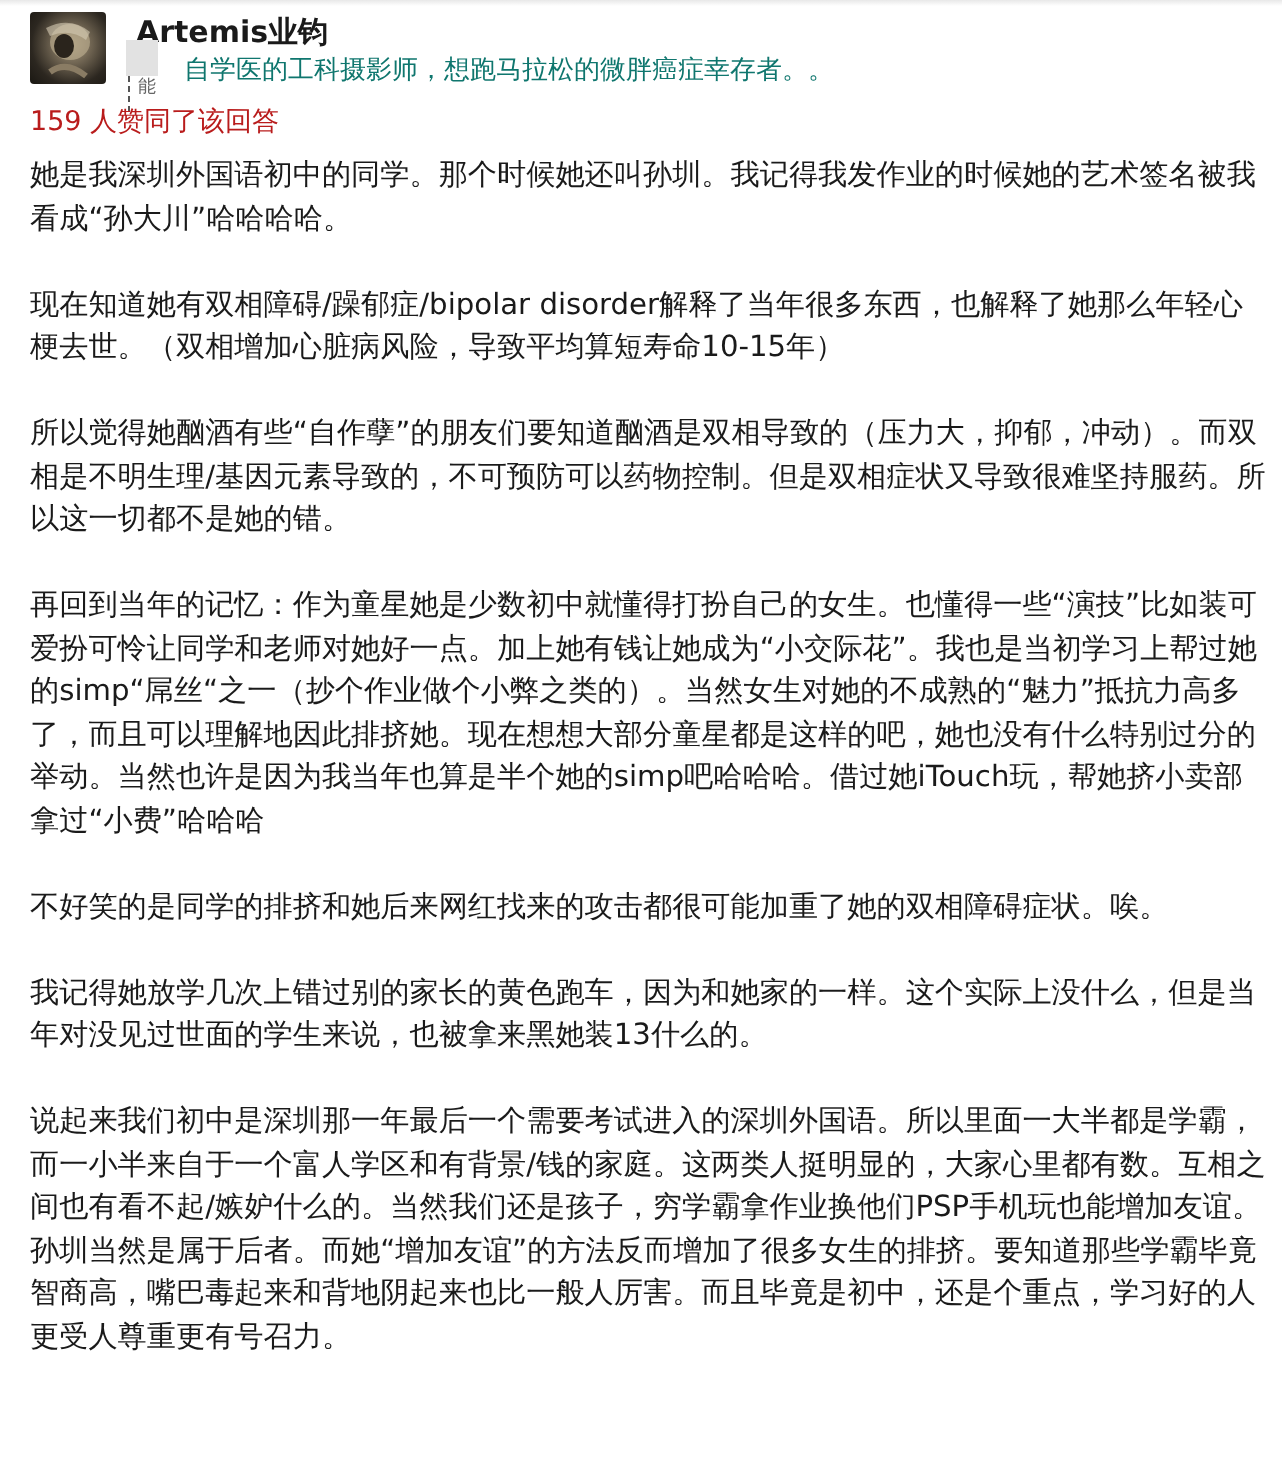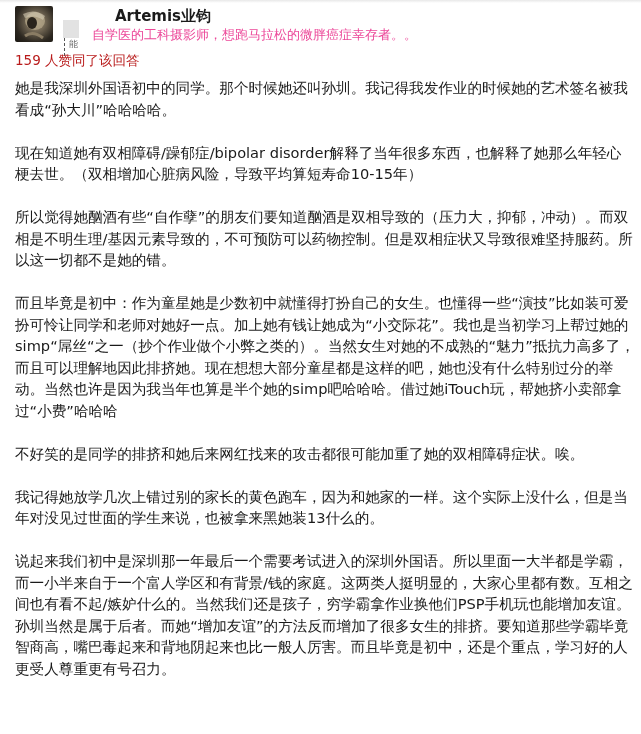--- a/index.html
+++ b/index.html
@@ -16,35 +16,35 @@
     position: absolute; left: 15px; top: 6px; width: 620px; height: 48px;
   }
   .avatar {
     position: absolute; left: 0; top: 0; width: 38px; height: 36px;
     border-radius: 2px; overflow: hidden;
     background: radial-gradient(circle at 55% 45%, #a89a7e 0%, #6d6250 35%, #2c2720 70%, #1a1712 100%);
   }
   .avatar svg { width: 38px; height: 36px; display: block; }
   .author-name {
     position: absolute; left: 53px; top: 1px; font-size: 15px; font-weight: bold;
-    color: #1a1a1a; letter-spacing: 0px; white-space: nowrap; margin-left: 47px;
+    color: #1a1a1a; letter-spacing: 0px; white-space: nowrap;
   }
   .badge-box {
     position: absolute; left: 48px; top: 14px; width: 16px; height: 18px;
     background: #e2e2e2;
   }
   .badge-tag {
     position: absolute; left: 54px; top: 34px; font-size: 9px; color: #666; line-height: 9px;
   }
   .badge-line {
     position: absolute; left: 49px; top: 32px; width: 1px; height: 18px;
     border-left: 1px dashed #555;
   }
   .author-bio {
-    position: absolute; left: 77px; top: 20px; font-size: 13px; color: #ec4899;
+    position: absolute; left: 77px; top: 20px; font-size: 13px; color: #0f766e;
     white-space: nowrap;
   }
   .votes {
     position: absolute; left: 15px; top: 52px; font-size: 13.5px; color: #b91c1c;
     white-space: nowrap;
   }
   .content {
     position: absolute; left: 15px; top: 77px; width: 620px;
     font-size: 14.6px; line-height: 21.5px; color: #1a1a1a;
   }
@@ -70,17 +70,17 @@
   <div class="badge-tag">能</div>
   <div class="author-bio">自学医的工科摄影师，想跑马拉松的微胖癌症幸存者。。</div>
 </div>
 
 <div class="votes">159 人赞同了该回答</div>
 
 <div class="content">
   <p>她是我深圳外国语初中的同学。那个时候她还叫孙圳。我记得我发作业的时候她的艺术签名被我看成“孙大川”哈哈哈哈。</p>
   <p>现在知道她有双相障碍/躁郁症/bipolar disorder解释了当年很多东西，也解释了她那么年轻心梗去世。（双相增加心脏病风险，导致平均算短寿命10-15年）</p>
   <p>所以觉得她酗酒有些“自作孽”的朋友们要知道酗酒是双相导致的（压力大，抑郁，冲动）。而双相是不明生理/基因元素导致的，不可预防可以药物控制。但是双相症状又导致很难坚持服药。所以这一切都不是她的错。</p>
-  <p>而且毕竟是初中：作为童星她是少数初中就懂得打扮自己的女生。也懂得一些“演技”比如装可爱扮可怜让同学和老师对她好一点。加上她有钱让她成为“小交际花”。我也是当初学习上帮过她的simp“屌丝“之一（抄个作业做个小弊之类的）。当然女生对她的不成熟的“魅力”抵抗力高多了，而且可以理解地因此排挤她。现在想想大部分童星都是这样的吧，她也没有什么特别过分的举动。当然也许是因为我当年也算是半个她的simp吧哈哈哈。借过她iTouch玩，帮她挤小卖部拿过“小费”哈哈哈</p>
+  <p>再回到当年的记忆：作为童星她是少数初中就懂得打扮自己的女生。也懂得一些“演技”比如装可爱扮可怜让同学和老师对她好一点。加上她有钱让她成为“小交际花”。我也是当初学习上帮过她的simp“屌丝“之一（抄个作业做个小弊之类的）。当然女生对她的不成熟的“魅力”抵抗力高多了，而且可以理解地因此排挤她。现在想想大部分童星都是这样的吧，她也没有什么特别过分的举动。当然也许是因为我当年也算是半个她的simp吧哈哈哈。借过她iTouch玩，帮她挤小卖部拿过“小费”哈哈哈</p>
   <p>不好笑的是同学的排挤和她后来网红找来的攻击都很可能加重了她的双相障碍症状。唉。</p>
   <p>我记得她放学几次上错过别的家长的黄色跑车，因为和她家的一样。这个实际上没什么，但是当年对没见过世面的学生来说，也被拿来黑她装13什么的。</p>
   <p>说起来我们初中是深圳那一年最后一个需要考试进入的深圳外国语。所以里面一大半都是学霸，而一小半来自于一个富人学区和有背景/钱的家庭。这两类人挺明显的，大家心里都有数。互相之间也有看不起/嫉妒什么的。当然我们还是孩子，穷学霸拿作业换他们PSP手机玩也能增加友谊。孙圳当然是属于后者。而她“增加友谊”的方法反而增加了很多女生的排挤。要知道那些学霸毕竟智商高，嘴巴毒起来和背地阴起来也比一般人厉害。而且毕竟是初中，还是个重点，学习好的人更受人尊重更有号召力。</p>
 </div>
 
 </body></html>

